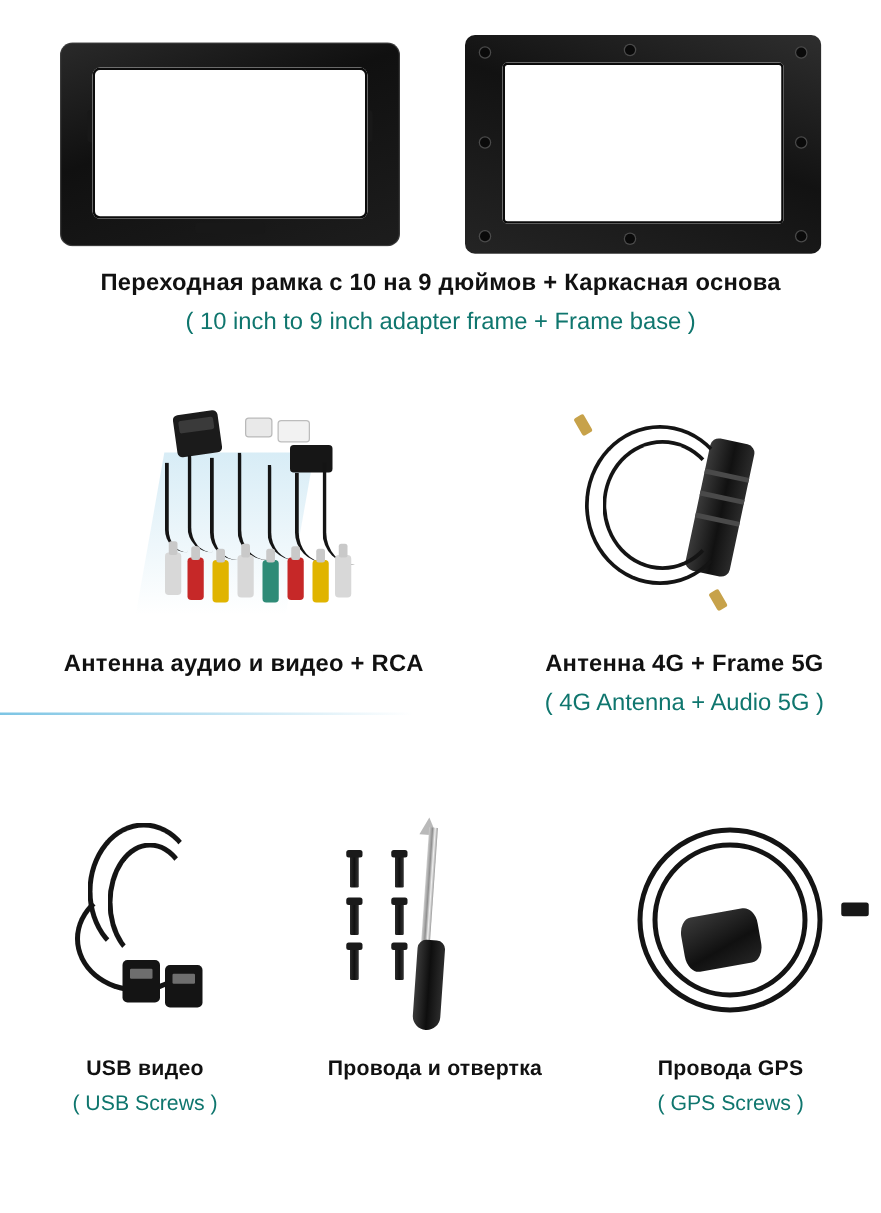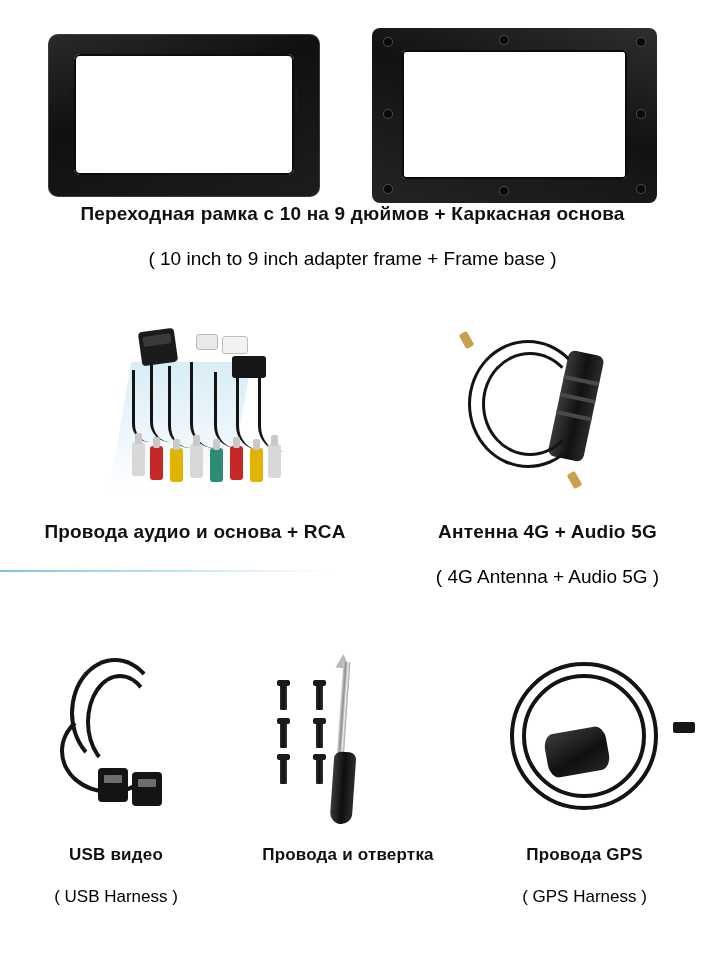--- a/index.html
+++ b/index.html
@@ -26,23 +26,23 @@
     font-weight: bold;
     text-align: center;
     letter-spacing: 0.2px;
     color: #111;
     line-height: 1.25;
   }
   .cap-en {
     font-size: 19px;
     font-weight: 400;
     text-align: center;
-    color: #000000;
+    color: #0f766e;
     line-height: 1.3;
-    margin-top: 21px;
+    margin-top: 7px;
   }
   .cap-ru.small { font-size: 17px; }
   .cap-en.small { font-size: 17px; }
 
   
   .sec1 {
     position: absolute;
     top: 0; left: 0; width: 705px; height: 300px;
   }
   .frames-row {
@@ -100,21 +100,21 @@
   }
   .frame-b .s1 { left: 12px; top: 10px; }
   .frame-b .s2 { right: 12px; top: 10px; }
   .frame-b .s3 { left: 12px; bottom: 10px; }
   .frame-b .s4 { right: 12px; bottom: 10px; }
   .frame-b .s5 { left: 12px; top: 82px; }
   .frame-b .s6 { right: 12px; top: 82px; }
   .frame-b .s7 { left: 128px; top: 8px; }
   .frame-b .s8 { left: 128px; bottom: 8px; }
 
-  .sec1 .caps { position: absolute; top: 202px; left: 0; width: 705px; }
+  .sec1 .caps { position: absolute; top: 215px; left: 0; width: 705px; }
 
   
   .sec2 {
     position: absolute;
     top: 322px; left: 0; width: 705px; height: 280px;
   }
   .col-left { position: absolute; left: 0; top: 0; width: 390px; }
   .col-right { position: absolute; left: 390px; top: 0; width: 315px; }
 
   .art { position: relative; }
@@ -340,25 +340,25 @@
         <div class="lead" style="left:78px; top:18px; width:120px; height:128px; border-color:#141414 transparent #141414 #141414;"></div>
         <div class="lead" style="left:92px; top:30px; width:96px; height:104px; border-color:#141414 transparent #141414 #141414;"></div>
         <div class="conn" style="left:72px; top:10px; transform:rotate(-30deg);"></div>
         <div class="conn" style="left:180px; top:150px; transform:rotate(-30deg);"></div>
       </div>
     </div>
 
     <div class="blue-rule"></div>
 
     <div class="caps-left">
-      <div class="cap-ru">Провода аудио и основа + RCA</div>
+      <div class="cap-ru">Антенна аудио и видео + RCA</div>
     </div>
 
     <div class="caps-right">
-      <div class="cap-ru">Антенна 4G + Audio 5G</div>
+      <div class="cap-ru">Антенна 4G + Frame 5G</div>
       <div class="cap-en">( 4G Antenna + Audio 5G )</div>
     </div>
   </div>
 
   <div class="sec3">
 
     <div class="c3a">
       <div class="usb art">
         <div class="cab" style="left:70px; top:10px; width:90px; height:110px; border-color:#141414 transparent transparent #141414;"></div>
         <div class="cab" style="left:86px; top:26px; width:68px; height:96px; border-color:#141414 transparent transparent #141414;"></div>
@@ -387,25 +387,25 @@
         <div class="coil" style="left:46px; top:14px; width:148px; height:148px;"></div>
         <div class="coil" style="left:58px; top:26px; width:124px; height:124px;"></div>
         <div class="puck"></div>
         <div class="conn"></div>
       </div>
     </div>
 
     <div class="caps-row">
       <div style="width:232px;">
         <div class="cap-ru small">USB видео</div>
-        <div class="cap-en small">( USB Harness )</div>
+        <div class="cap-en small">( USB Screws )</div>
       </div>
       <div style="width:232px;">
         <div class="cap-ru small">Провода и отвертка</div>
       </div>
       <div style="width:241px;">
         <div class="cap-ru small">Провода GPS</div>
-        <div class="cap-en small">( GPS Harness )</div>
+        <div class="cap-en small">( GPS Screws )</div>
       </div>
     </div>
   </div>
 
 </div>
 
 </body></html>

